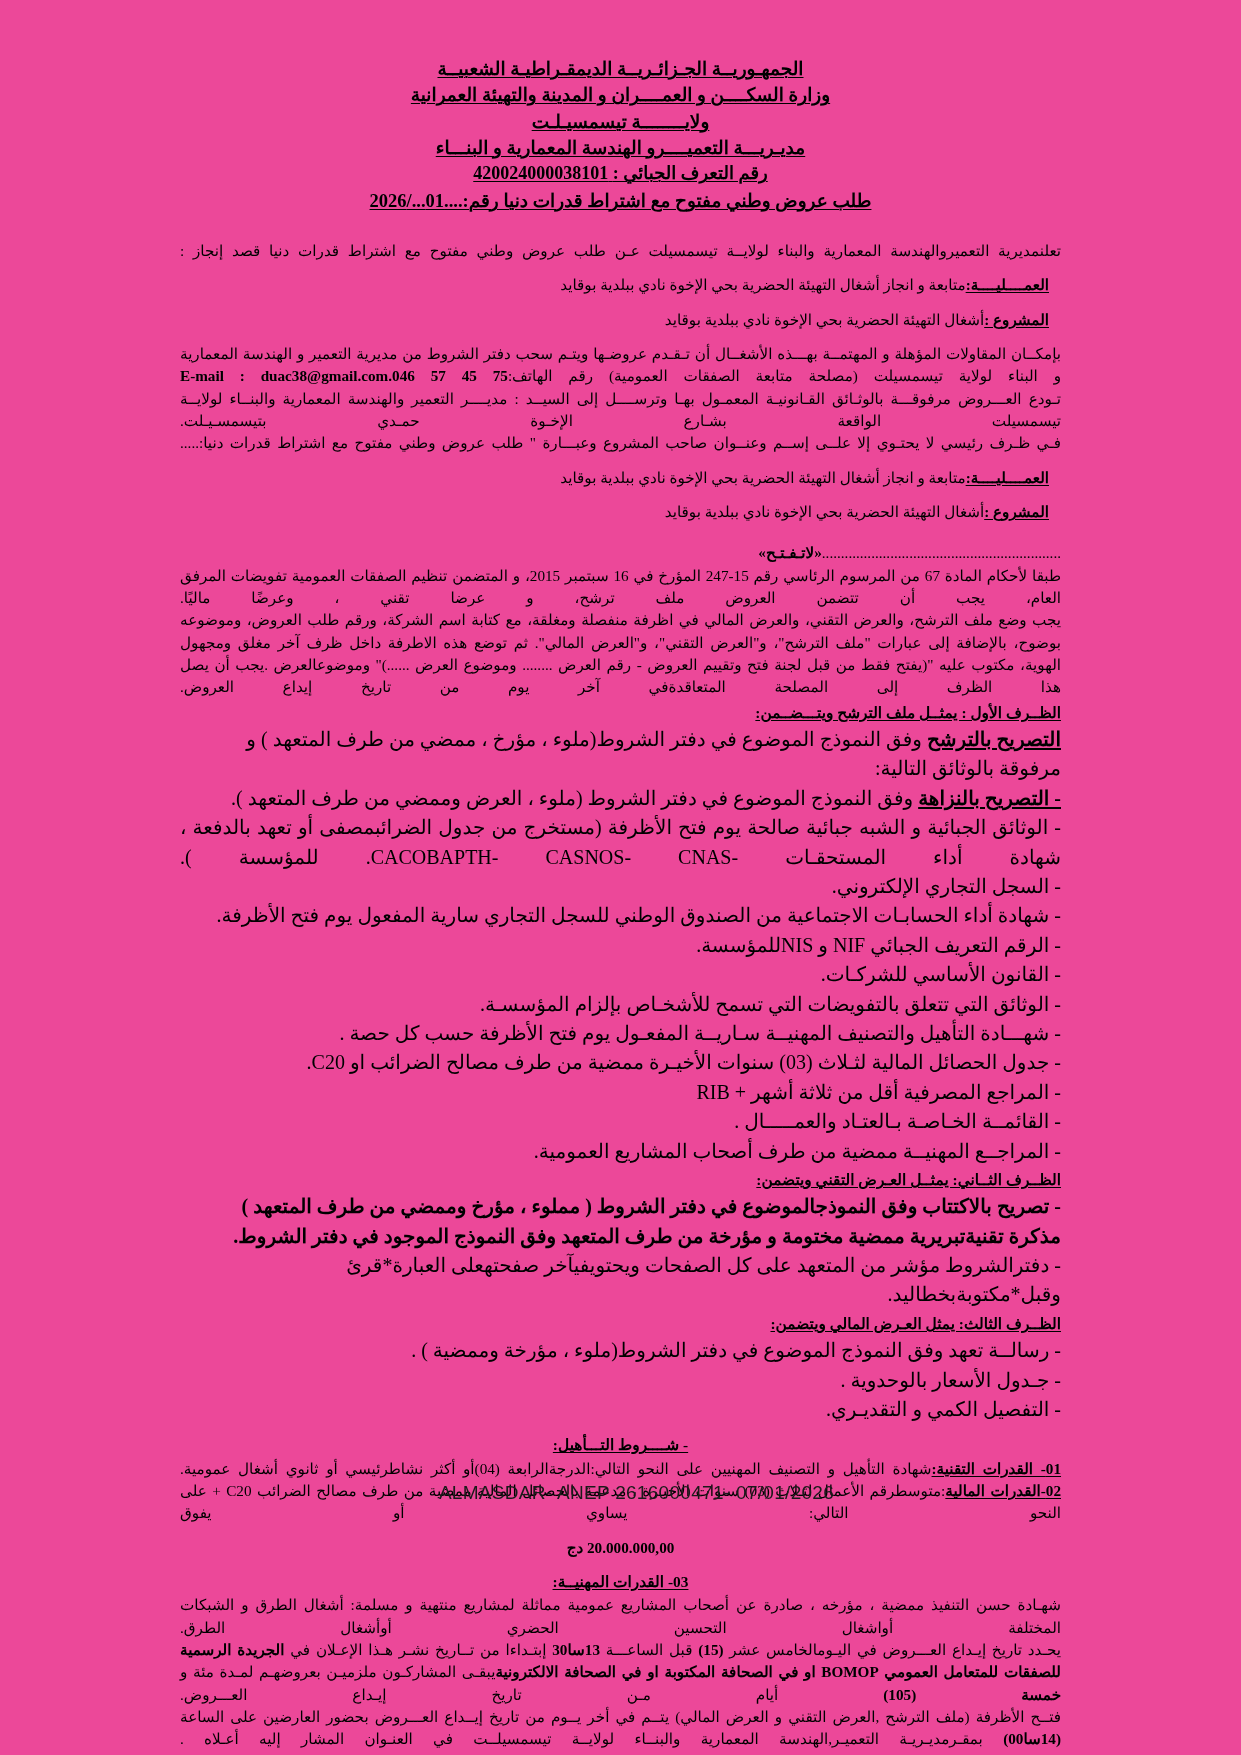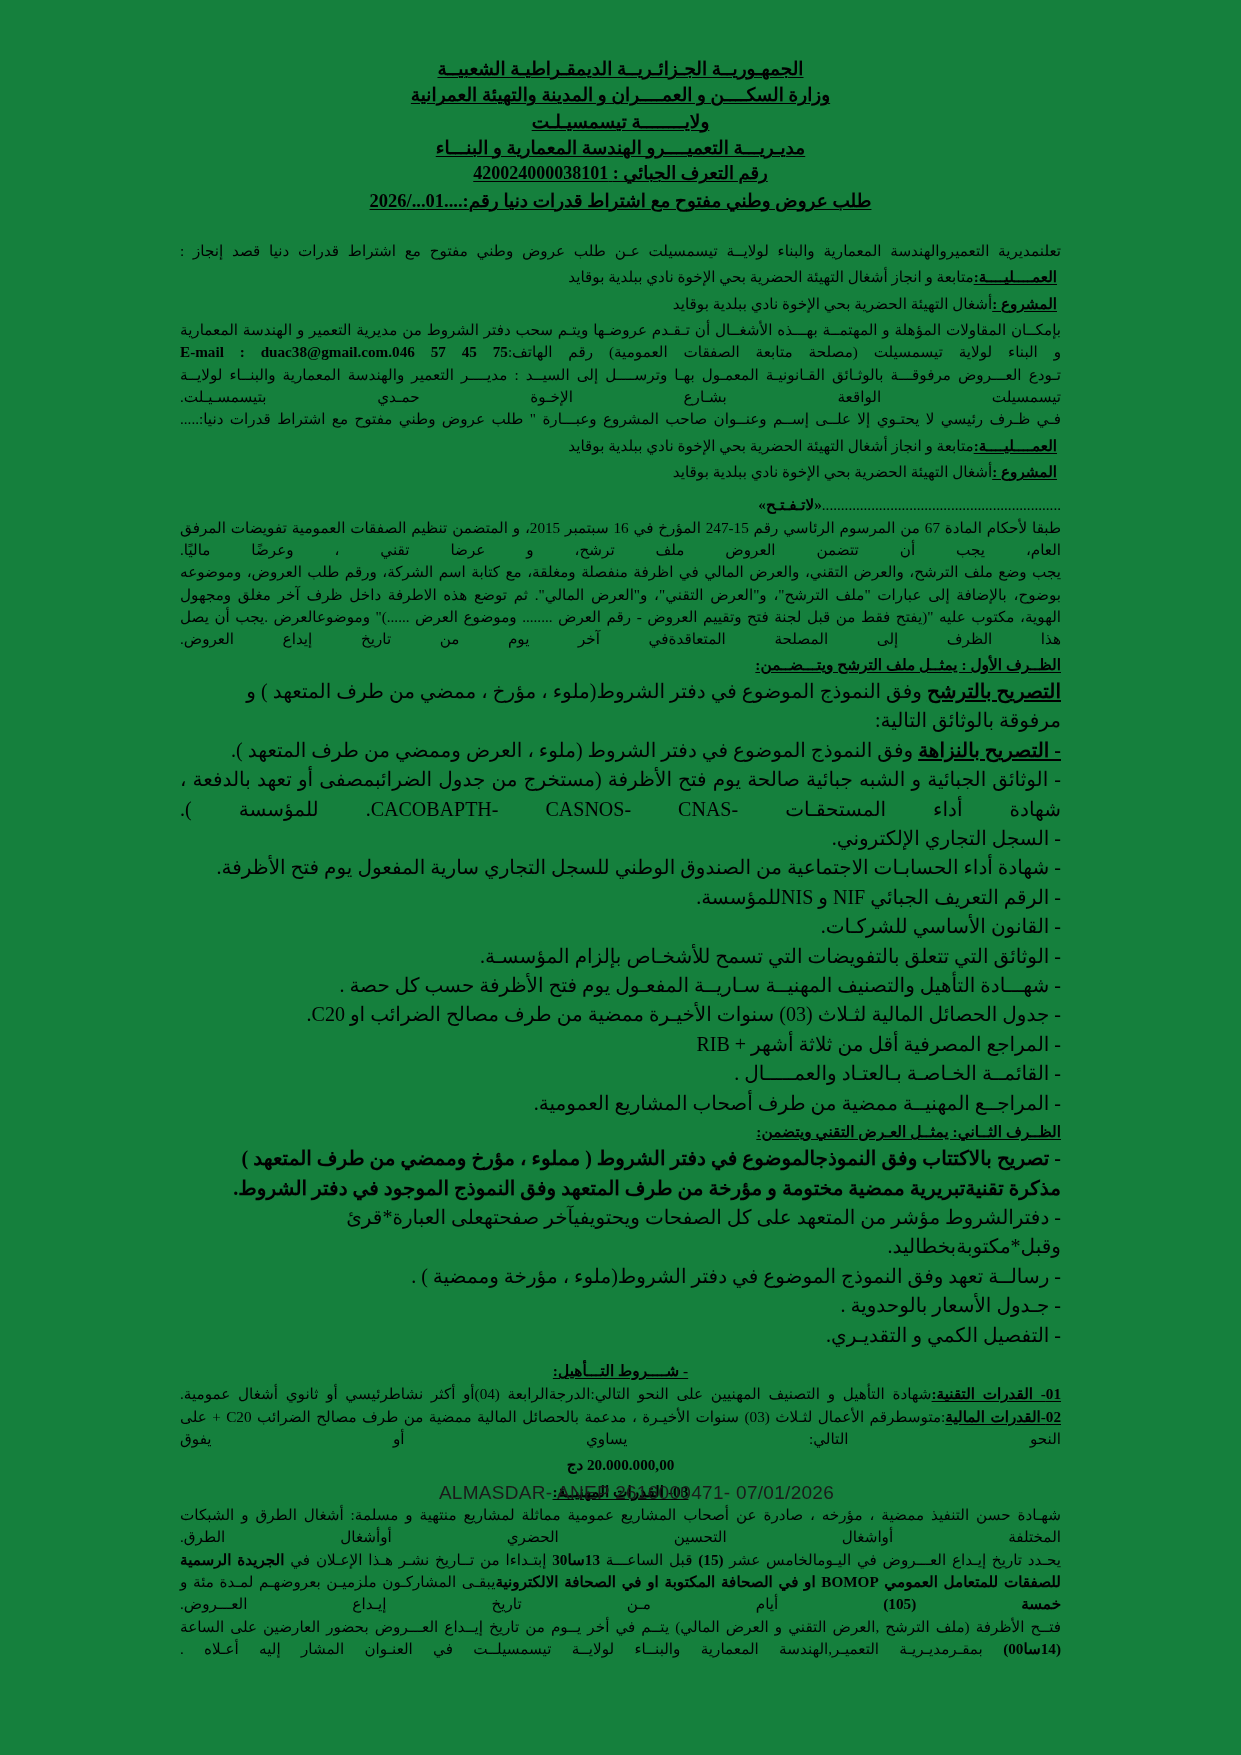--- a/index.html
+++ b/index.html
@@ -14,21 +14,21 @@
     font-family: "Liberation Serif", "DejaVu Serif", serif;
     color: #000000;
     -webkit-font-smoothing: none;
   }
   .page {
     position: relative;
     width: 1241px;
     min-height: 1755px;
     box-sizing: border-box;
     padding: 56px 180px 0 180px;
-    background: #15803d;
+    background: #ec4899;
   }
   
   .header {
     text-align: center;
     direction: rtl;
   }
   .header-line {
     font-weight: bold;
     font-size: 18.5px;
     line-height: 1.42;
@@ -57,21 +57,21 @@
   p.para {
     margin: 0;
     direction: rtl;
     text-align: justify;
     text-align-last: justify;
     font-size: 15.2px;
     line-height: 1.47;
     word-spacing: 1px;
   }
   p.line {
-    margin: 4px;
+    margin: 12px;
     direction: rtl;
     text-align: right;
     font-size: 15.2px;
     line-height: 1.47;
     font-family: Liberation Serif, serif;
   }
   p.line.ctr { text-align: center; }
 
   .b { font-weight: bold; }
   .u { text-decoration: underline; text-underline-offset: 2px; }
@@ -189,20 +189,21 @@
     <li class="rt"><span>- المراجــع المهنيــة ممضية من طرف أصحاب المشاريع العمومية.</span></li>
   </ul>
 
   <div class="sect-head rt"><span>الظــرف الثــاني: يمثــل العـرض التقني ويتضمن:</span></div>
   <ul class="bullets">
     <li class="rt b"><span>- تصريح بالاكتتاب وفق النموذجالموضوع في دفتر الشروط ( مملوء ، مؤرخ وممضي من طرف المتعهد )</span></li>
     <li class="rt b"><span>مذكرة تقنيةتبريرية ممضية مختومة و مؤرخة من طرف المتعهد وفق النموذج الموجود في دفتر الشروط.</span></li>
     <li class="rt"><span>- دفترالشروط مؤشر من المتعهد على كل الصفحات ويحتويفيآخر صفحتهعلى العبارة*قرئ وقبل*مكتوبةبخطاليد.</span></li>
   </ul>
 
+  <div class="sect-head rt"><span>الظــرف الثالث: يمثل العـرض المالي ويتضمن:</span></div>
   <ul class="bullets">
     <li class="rt"><span>- رسالــة تعهد وفق النموذج الموضوع في دفتر الشروط(ملوء ، مؤرخة وممضية ) .</span></li>
     <li class="rt"><span>- جـدول الأسعار بالوحدوية .</span></li>
     <li class="rt"><span>- التفصيل الكمي و التقديـري.</span></li>
   </ul>
 
   <div class="gap-s"></div>
 
   <div class="sect-head"><span>- شــــروط التـــأهيل:</span></div>
 

